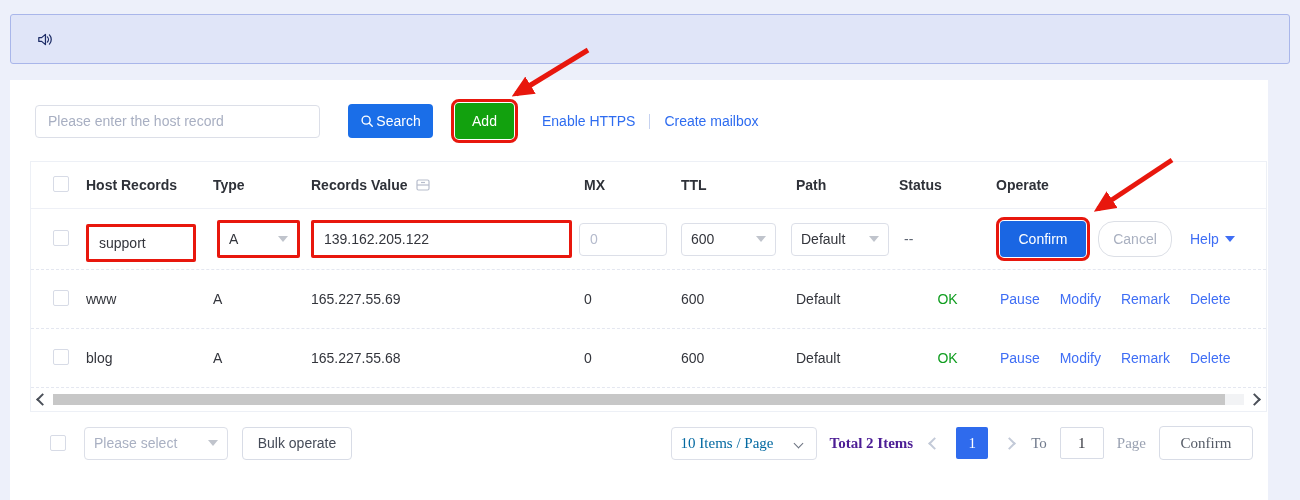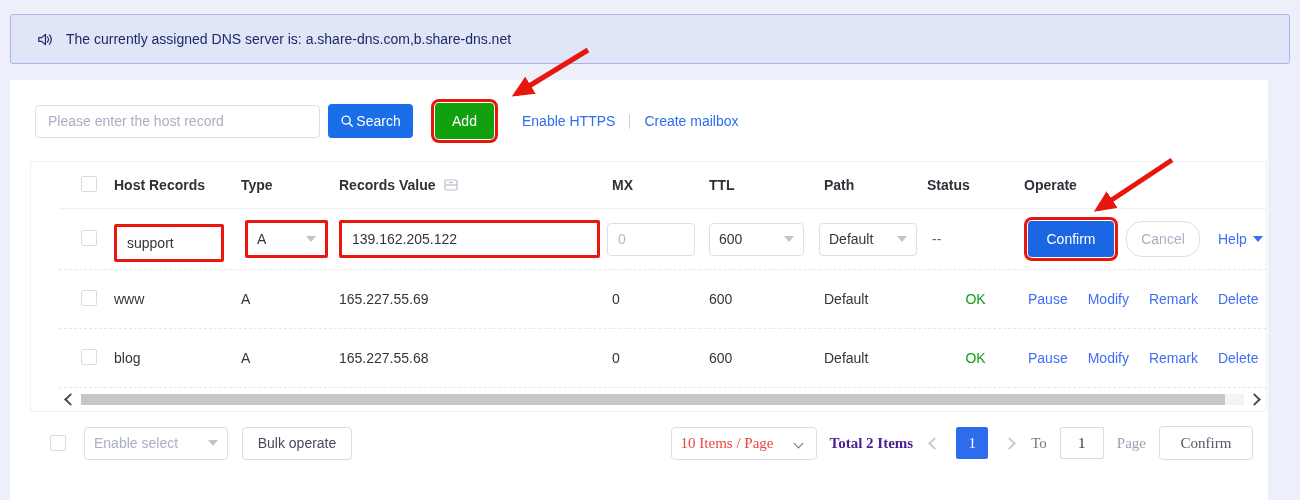--- a/index.html
+++ b/index.html
@@ -31,33 +31,33 @@
   .toolbar { display:flex; align-items:center; padding:23px 0 0 25px; }
   .search-input {
     width:285px; height:33px; border:1px solid #dcdfe8; border-radius:4px;
     padding:0 12px; font-size:14px; color:#33353c; outline:none;
     font-family:"Liberation Sans","DejaVu Sans",sans-serif;
   }
   .search-input::placeholder { color:#a8afc2; }
   .btn { border:none; border-radius:4px; cursor:pointer; font-size:14px;
          font-family:"Liberation Sans","DejaVu Sans",sans-serif; }
   .btn-search {
-    margin-left:8px; width:85px; height:34px; background:#1a6ee8; color:#fff;
+    margin-left:28px; width:85px; height:34px; background:#1a6ee8; color:#fff;
     display:inline-flex; align-items:center; justify-content:center; gap:2px;
   }
   .btn-add {
     margin-left:22px; width:59px; height:36px; background:#12a10e; color:#fff;
   }
   .annot { outline:3px solid #e8170d; outline-offset:1px; }
   .toolbar-link { margin-left:28px; color:#2e6cf0; text-decoration:none; cursor:pointer; }
   .toolbar-divider { width:1px; height:15px; background:#c6d2f0; margin-left:14px; }
   .toolbar-link + .toolbar-divider + .toolbar-link { margin-left:14px; }
 
   
-  .table { margin:22px 0 0 20px; width:1237px; border:1px solid #edf0f6; background:#fff;padding-left:28px; }
+  .table { margin:22px 0 0 20px; width:1237px; border:1px solid #edf0f6; background:#fff; }
   .trow {
     display:grid;
     grid-template-columns:55px 127px 98px 268px 102px 110px 108px 97px 270px;
     align-items:center;
   }
   .thead { height:47px; border-bottom:1px solid #eef0f6; font-weight:bold; color:#2e3138; }
   .edit-row { height:61px; border-bottom:1px dashed #e4e7f0; }
   .data-row { height:59px; border-bottom:1px dashed #e4e7f0; }
   .cell-cb { padding-left:22px; }
   .checkbox { width:16px; height:16px; border:1px solid #d7dbe6; border-radius:2px;
@@ -116,21 +116,21 @@
   
   .footer { margin-top:11px; height:40px; display:flex; align-items:center;
             padding:0 15px 0 40px; }
   .sel-bulk { width:144px; margin-left:18px; color:#a9b0c2; }
   .btn-bulk { margin-left:14px; width:110px; height:33px; background:#fff;
               border:1px solid #d8dce6; border-radius:4px; color:#454b58; cursor:pointer;
               font-size:14px; font-family:"Liberation Sans","DejaVu Sans",sans-serif; }
   .footer-right { margin-left:auto; display:flex; align-items:center; gap:13px;
                   font-family:"Liberation Serif","DejaVu Serif",serif; font-size:15px; }
   .sel-pagesize { width:146px; font-family:"Liberation Serif","DejaVu Serif",serif;
-                  font-size:15px; color:#ef4444; }
+                  font-size:15px; color:#0369a1; }
   .chev-thin { color:#6b7280; }
   .chev-thin::before { content:""; width:6px; height:6px; border-top:1.5px solid currentColor;
           border-right:1.5px solid currentColor; transform:rotate(135deg); display:block; }
   .total { font-weight:bold; color:#4c1d95; }
   .pg-chev { color:#c3cad8; }
   .page-current { width:32px; height:32px; background:#2f6bed; color:#fff; border-radius:2px;
                   display:inline-flex; align-items:center; justify-content:center; cursor:pointer; }
   .goto-prefix { color:#707a8c; }
   .goto-input { width:44px; height:32px; border:1px solid #d8dce6; border-radius:2px;
                 text-align:center; font-size:15px; color:#33353c; outline:none;
@@ -147,21 +147,20 @@
 <body>
 
 <div class="banner">
   <span style="display:inline-flex;">
     <svg width="19" height="19" viewBox="0 0 20 20" fill="none">
       <path d="M4 8v4h3l4 3.4V4.6L7 8H4z" stroke="#1c2b66" stroke-width="1.3" stroke-linejoin="round"></path>
       <path d="M13 7.2a4 4 0 0 1 0 5.6" stroke="#1c2b66" stroke-width="1.3" stroke-linecap="round"></path>
       <path d="M15.2 5.2a7 7 0 0 1 0 9.6" stroke="#1c2b66" stroke-width="1.3" stroke-linecap="round"></path>
     </svg>
   </span>
-  <span>The currently assigned DNS server is: a.share-dns.com,b.share-dns.net</span>
 </div>
 
 <div class="card">
 
   <div class="toolbar">
     <input class="search-input" type="text" placeholder="Please enter the host record" style="">
     <button class="btn btn-search">
       <span style="display:inline-flex;">
         <svg width="14" height="14" viewBox="0 0 16 16" fill="none">
           <circle cx="7" cy="7" r="4.6" stroke="#fff" stroke-width="1.6"></circle>
@@ -272,21 +271,21 @@
       <div class="track">
         <div class="thumb"></div>
       </div>
       <span class="chev chev-r"></span>
     </div>
   </div>
 
   <div class="footer">
     <span class="checkbox"></span>
     <div class="sel sel-bulk">
-      <span>Enable select</span>
+      <span>Please select</span>
       <span class="caret"></span>
     </div>
     <button class="btn-bulk">Bulk operate</button>
 
     <div class="footer-right">
       <div class="sel sel-pagesize">
         <span>10 Items / Page</span>
         <span class="chev chev-thin"></span>
       </div>
       <span class="total">Total 2 Items</span>

